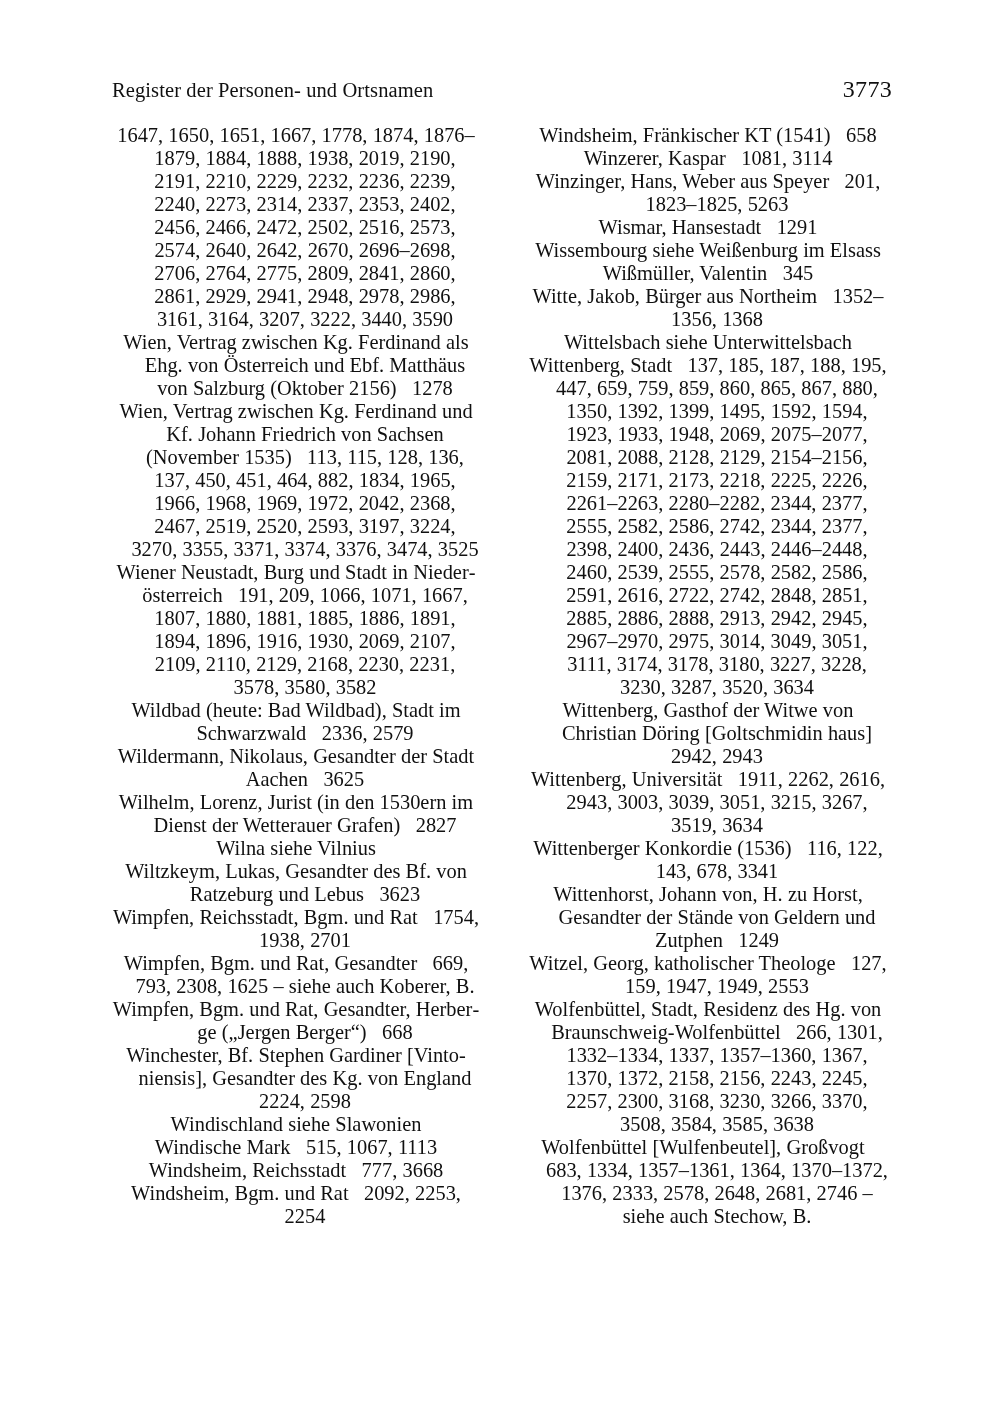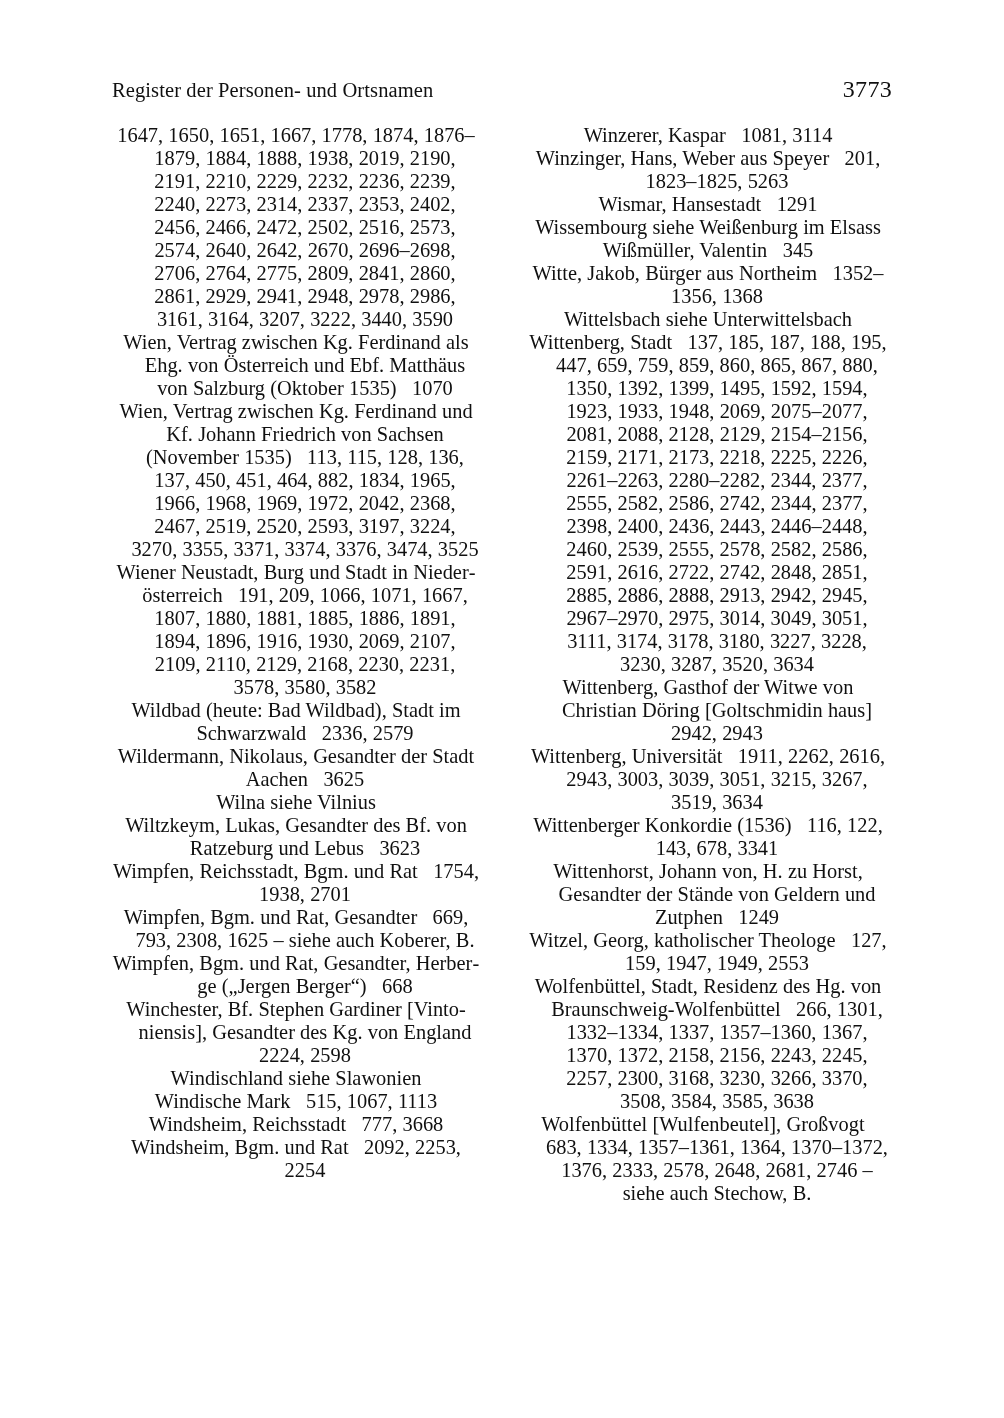--- a/index.html
+++ b/index.html
@@ -66,37 +66,39 @@
 <div class="page">
 
   <div class="running-head">
     <div class="running-head-title">Register der Personen- und Ortsnamen</div>
     <div class="folio">3773</div>
   </div>
 
   <div class="columns">
     <div class="column col-left">
         <p class="entry">1647, 1650, 1651, 1667, 1778, 1874, 1876–1879, 1884, 1888, 1938, 2019, 2190, 2191, 2210, 2229, 2232, 2236, 2239, 2240, 2273, 2314, 2337, 2353, 2402, 2456, 2466, 2472, 2502, 2516, 2573, 2574, 2640, 2642, 2670, 2696–2698, 2706, 2764, 2775, 2809, 2841, 2860, 2861, 2929, 2941, 2948, 2978, 2986, 3161, 3164, 3207, 3222, 3440, 3590</p>
-        <p class="entry">Wien, Vertrag zwischen Kg. Ferdinand als Ehg. von Österreich und Ebf. Matthäus von Salzburg (Oktober 1535)  1070</p>
+        <p class="entry">Wien, Vertrag zwischen Kg. Ferdinand als Ehg. von Österreich und Ebf. Matthäus von Salzburg (Oktober 2156)  1278</p>
         <p class="entry">Wien, Vertrag zwischen Kg. Ferdinand und Kf. Johann Friedrich von Sachsen (November 1535)  113, 115, 128, 136, 137, 450, 451, 464, 882, 1834, 1965, 1966, 1968, 1969, 1972, 2042, 2368, 2467, 2519, 2520, 2593, 3197, 3224, 3270, 3355, 3371, 3374, 3376, 3474, 3525</p>
         <p class="entry">Wiener Neustadt, Burg und Stadt in Nieder­österreich  191, 209, 1066, 1071, 1667, 1807, 1880, 1881, 1885, 1886, 1891, 1894, 1896, 1916, 1930, 2069, 2107, 2109, 2110, 2129, 2168, 2230, 2231, 3578, 3580, 3582</p>
         <p class="entry">Wildbad (heute: Bad Wildbad), Stadt im Schwarzwald  2336, 2579</p>
         <p class="entry">Wildermann, Nikolaus, Gesandter der Stadt Aachen  3625</p>
+        <p class="entry">Wilhelm, Lorenz, Jurist (in den 1530ern im Dienst der Wetterauer Grafen)  2827</p>
         <p class="entry">Wilna siehe Vilnius</p>
         <p class="entry">Wiltzkeym, Lukas, Gesandter des Bf. von Ratzeburg und Lebus  3623</p>
         <p class="entry">Wimpfen, Reichsstadt, Bgm. und Rat  1754, 1938, 2701</p>
         <p class="entry">Wimpfen, Bgm. und Rat, Gesandter  669, 793, 2308, 1625 – siehe auch Koberer, B.</p>
         <p class="entry">Wimpfen, Bgm. und Rat, Gesandter, Herber­ge („Jergen Berger“)  668</p>
         <p class="entry">Winchester, Bf. Stephen Gardiner [Vinto­niensis], Gesandter des Kg. von England 2224, 2598</p>
         <p class="entry">Windischland siehe Slawonien</p>
         <p class="entry">Windische Mark  515, 1067, 1113</p>
         <p class="entry">Windsheim, Reichsstadt  777, 3668</p>
         <p class="entry">Windsheim, Bgm. und Rat  2092, 2253, 2254</p>
       </div>
     <div class="column col-right">
+        <p class="entry">Windsheim, Fränkischer KT (1541)  658</p>
         <p class="entry">Winzerer, Kaspar  1081, 3114</p>
         <p class="entry">Winzinger, Hans, Weber aus Speyer  201, 1823–1825, 5263</p>
         <p class="entry">Wismar, Hansestadt  1291</p>
         <p class="entry">Wissembourg siehe Weißenburg im Elsass</p>
         <p class="entry">Wißmüller, Valentin  345</p>
         <p class="entry">Witte, Jakob, Bürger aus Northeim  1352–1356, 1368</p>
         <p class="entry">Wittelsbach siehe Unterwittelsbach</p>
         <p class="entry">Wittenberg, Stadt  137, 185, 187, 188, 195, 447, 659, 759, 859, 860, 865, 867, 880, 1350, 1392, 1399, 1495, 1592, 1594, 1923, 1933, 1948, 2069, 2075–2077, 2081, 2088, 2128, 2129, 2154–2156, 2159, 2171, 2173, 2218, 2225, 2226, 2261–2263, 2280–2282, 2344, 2377, 2555, 2582, 2586, 2742, 2344, 2377, 2398, 2400, 2436, 2443, 2446–2448, 2460, 2539, 2555, 2578, 2582, 2586, 2591, 2616, 2722, 2742, 2848, 2851, 2885, 2886, 2888, 2913, 2942, 2945, 2967–2970, 2975, 3014, 3049, 3051, 3111, 3174, 3178, 3180, 3227, 3228, 3230, 3287, 3520, 3634</p>
         <p class="entry">Wittenberg, Gasthof der Witwe von Christian Döring [Goltschmidin haus] 2942, 2943</p>
         <p class="entry">Wittenberg, Universität  1911, 2262, 2616, 2943, 3003, 3039, 3051, 3215, 3267, 3519, 3634</p>

